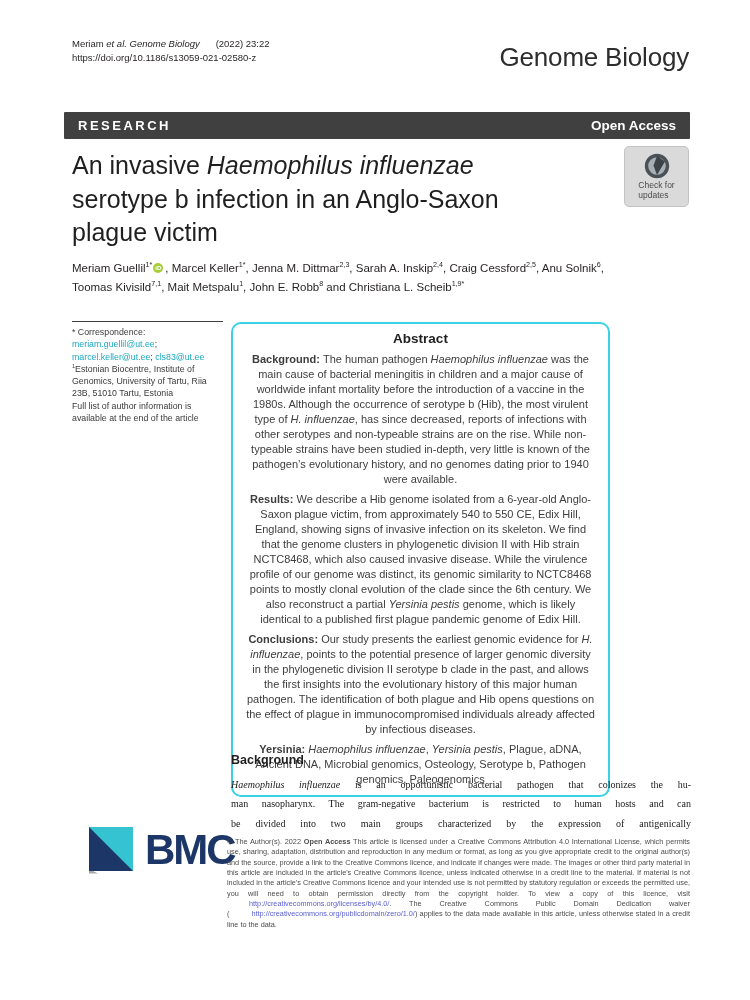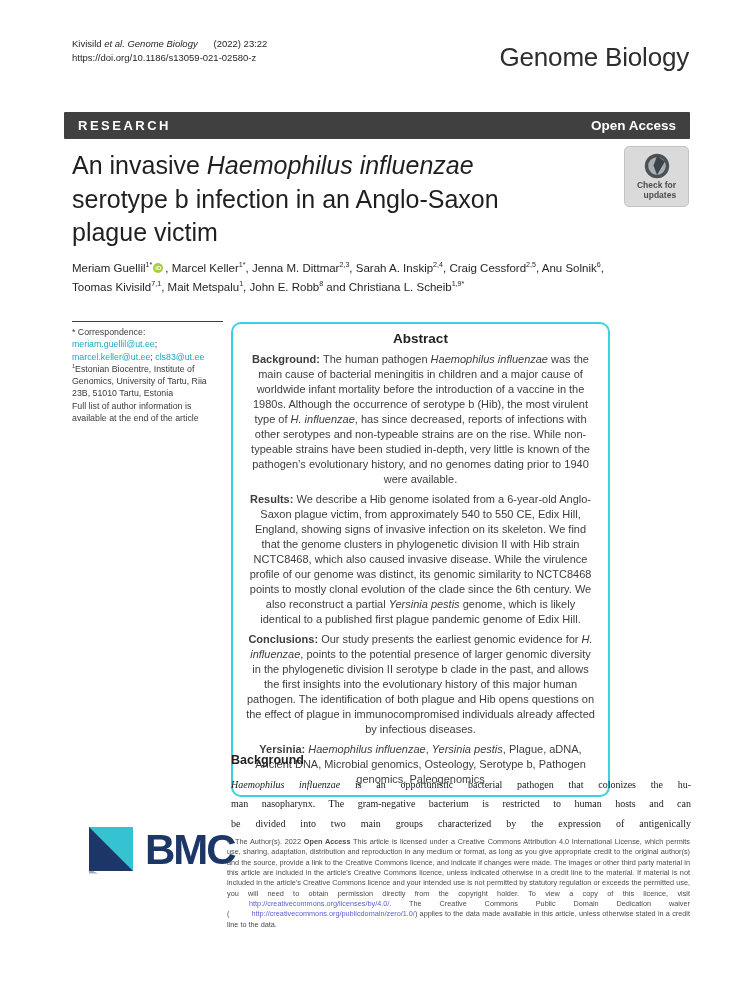--- a/index.html
+++ b/index.html
@@ -31,21 +31,21 @@
   
   .title{position:absolute;left:71px;top:148px;width:560px;font-size:25px;line-height:33.5px;color:#1f1f1f;}
   .authors{position:absolute;left:72px;top:259px;width:590px;font-size:11.5px;line-height:18.5px;color:#231f20;}
   
   .badge{
     position:absolute;left:624px;top:146px;width:63px;height:59px;
     background:#dadada;border:1px solid #c3c3c3;border-radius:5px;
     display:flex;flex-direction:column;align-items:center;justify-content:center;gap:2px;
     cursor:pointer;
   }
-  .badge-txt{font-size:8.5px;line-height:9.5px;color:#4c4c4c;text-align:right;font-weight:bold;}
+  .badge-txt{font-size:8.5px;line-height:9.5px;color:#4c4c4c;text-align:left;}
   
   .sidebar{position:absolute;left:72px;top:321px;width:151px;}
   .sidebar-rule{border-top:1px solid #3f3f3f;width:151px;margin:0 0 4px 0;}
   .sidebar p{font-size:8.8px;line-height:12.3px;color:#3a3a3a;margin:0;overflow-wrap:anywhere;}
   
   .abstract{
     position:absolute;left:231px;top:322px;width:379px;box-sizing:border-box;
     border:2px solid #3ad2e2;border-radius:10px;padding:7px 13px 8px 13px;background:#fff;text-align:center;
   }
   .abstract h2{font-size:13.5px;font-weight:700;color:#1f1f1f;margin:0 0 6px 0;}
@@ -65,21 +65,21 @@
     position:absolute;left:227px;top:837px;width:463px;
     font-size:7.3px;line-height:10.35px;color:#4c4c4c;text-align:justify;
   }
 </style>
 </head>
 <body>
 
 <div id="page">
 
   <div class="hdr-left">
-    <div><span>Kivisild </span><span class="it">et al. Genome Biology</span><span>&nbsp;&nbsp;&nbsp;&nbsp;&nbsp;&nbsp;(2022) 23:22</span></div>
+    <div><span>Meriam </span><span class="it">et al. Genome Biology</span><span>&nbsp;&nbsp;&nbsp;&nbsp;&nbsp;&nbsp;(2022) 23:22</span></div>
     <div>https://doi.org/10.1186/s13059-021-02580-z</div>
   </div>
   <div class="hdr-journal">Genome Biology</div>
 
   <div class="banner" style="background:#404040;">
     <span class="bl">RESEARCH</span>
     <span class="br">Open Access</span>
   </div>
 
   <h1 class="title" style="font-weight:400;margin:1px;"><span>An invasive </span><span class="it">Haemophilus influenzae</span><br><span>serotype b infection in an Anglo-Saxon</span><br><span>plague victim</span></h1>

